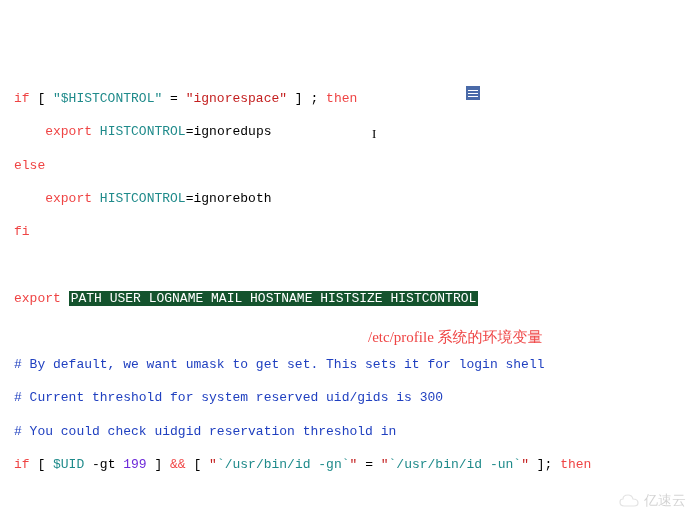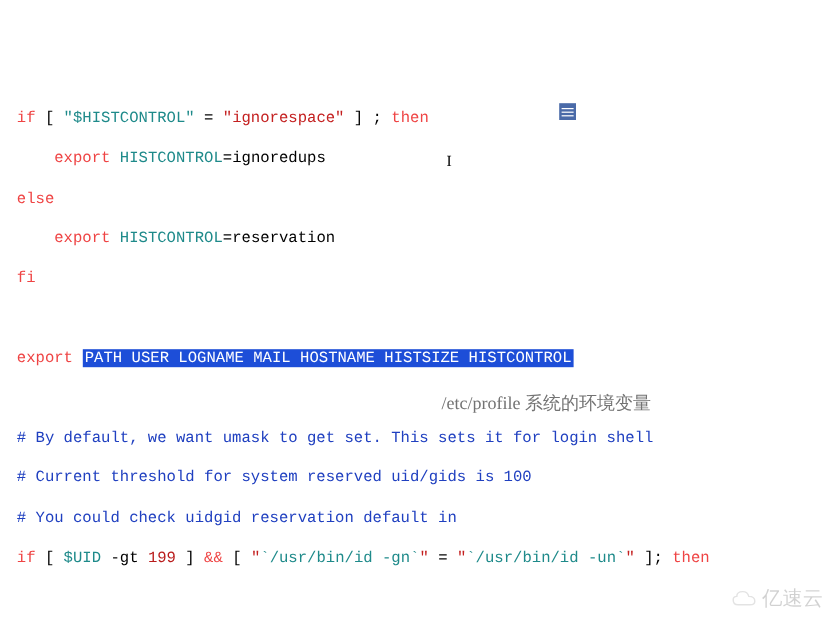--- a/index.html
+++ b/index.html
@@ -11,26 +11,26 @@
       width: 696px;
       height: 518px;
       position: relative;
       line-height: 1.28;
       white-space: pre;
     }
     .line { display: block; }
     .kw { color: #ef4444; }
     .str { color: #c42020; }
     .var { color: #1e8a8a; }
-    .num { color: #b91c1c; text-align: right; }
+    .num { color: #6d28d9; text-align: right; }
     .comment { color: #2040c0; margin-top: 31px; }
     .ident { color: #000; }
     .plain { color: #000; }
     .highlight {
-      background: #1d4ed8;
+      background: #14532d;
       color: #fff;
       padding: 0 2px;
     }
     .right-icon {
       position: absolute;
       width: 14px;
       height: 14px;
       background: #4a6aa8;
       top: 86px;
       left: 466px;
@@ -43,31 +43,31 @@
       right: 2px;
       height: 1px;
       background: #fff;
     }
     .right-icon::before { top: 4px; box-shadow: 0 3px 0 #fff; }
     .right-icon::after { top: 10px; }
     .annotation {
       position: absolute;
       font-family: "SimSun", serif;
       font-size: 15px;
-      color: #737373;
+      color: #ef4444;
       left: 368px;
       top: 328px;
       white-space: nowrap;
     }
     .watermark {
       position: absolute;
       right: 10px;
       bottom: 8px;
       font-family: sans-serif;
-      font-size: 17px;
+      font-size: 14px;
       color: rgba(0,0,0,0.18);
       display: flex;
       align-items: center;
       gap: 4px;
       margin-top: 32px;
     }
     .watermark svg { opacity: 0.28; }
     .text-cursor {
       position: absolute;
       left: 372px;
@@ -78,28 +78,28 @@
   </style>
 </head>
 <body>
 
 
 
 <div>
 <span class="line"><span class="kw">if</span><span class="plain"> [ </span><span class="var">"$HISTCONTROL"</span><span class="plain"> = </span><span class="str">"ignorespace"</span><span class="plain"> ] ; </span><span class="kw">then</span></span>
 <span class="line"><span>    </span><span class="kw">export</span><span> </span><span class="var">HISTCONTROL</span><span class="plain">=</span><span class="ident">ignoredups</span></span>
 <span class="line"><span class="kw">else</span></span>
-<span class="line"><span>    </span><span class="kw">export</span><span> </span><span class="var">HISTCONTROL</span><span class="plain">=</span><span class="ident">reservation</span></span>
+<span class="line"><span>    </span><span class="kw">export</span><span> </span><span class="var">HISTCONTROL</span><span class="plain">=</span><span class="ident">ignoreboth</span></span>
 <span class="line"><span class="kw">fi</span></span>
 <span class="line"> </span>
 <span class="line"><span class="kw">export</span><span> </span><span class="highlight">PATH USER LOGNAME MAIL HOSTNAME HISTSIZE HISTCONTROL</span></span>
 <span class="line"> </span>
 <span class="line"><span class="comment"># By default, we want umask to get set. This sets it for login shell</span></span>
-<span class="line"><span class="comment"># Current threshold for system reserved uid/gids is 100</span></span>
-<span class="line"><span class="comment"># You could check uidgid reservation default in</span></span>
+<span class="line"><span class="comment"># Current threshold for system reserved uid/gids is 300</span></span>
+<span class="line"><span class="comment"># You could check uidgid reservation threshold in</span></span>
 <span class="line"><span class="kw">if</span><span class="plain"> [ </span><span class="var">$UID</span><span class="plain"> -gt </span><span class="num">199</span><span class="plain"> ] </span><span class="kw">&amp;&amp;</span><span class="plain"> [ </span><span class="str">"</span><span class="var">`/usr/bin/id -gn`</span><span class="str">"</span><span class="plain"> = </span><span class="str">"</span><span class="var">`/usr/bin/id -un`</span><span class="str">"</span><span class="plain"> ]; </span><span class="kw">then</span></span>
 
 
 
 
 
 
 
 
 

